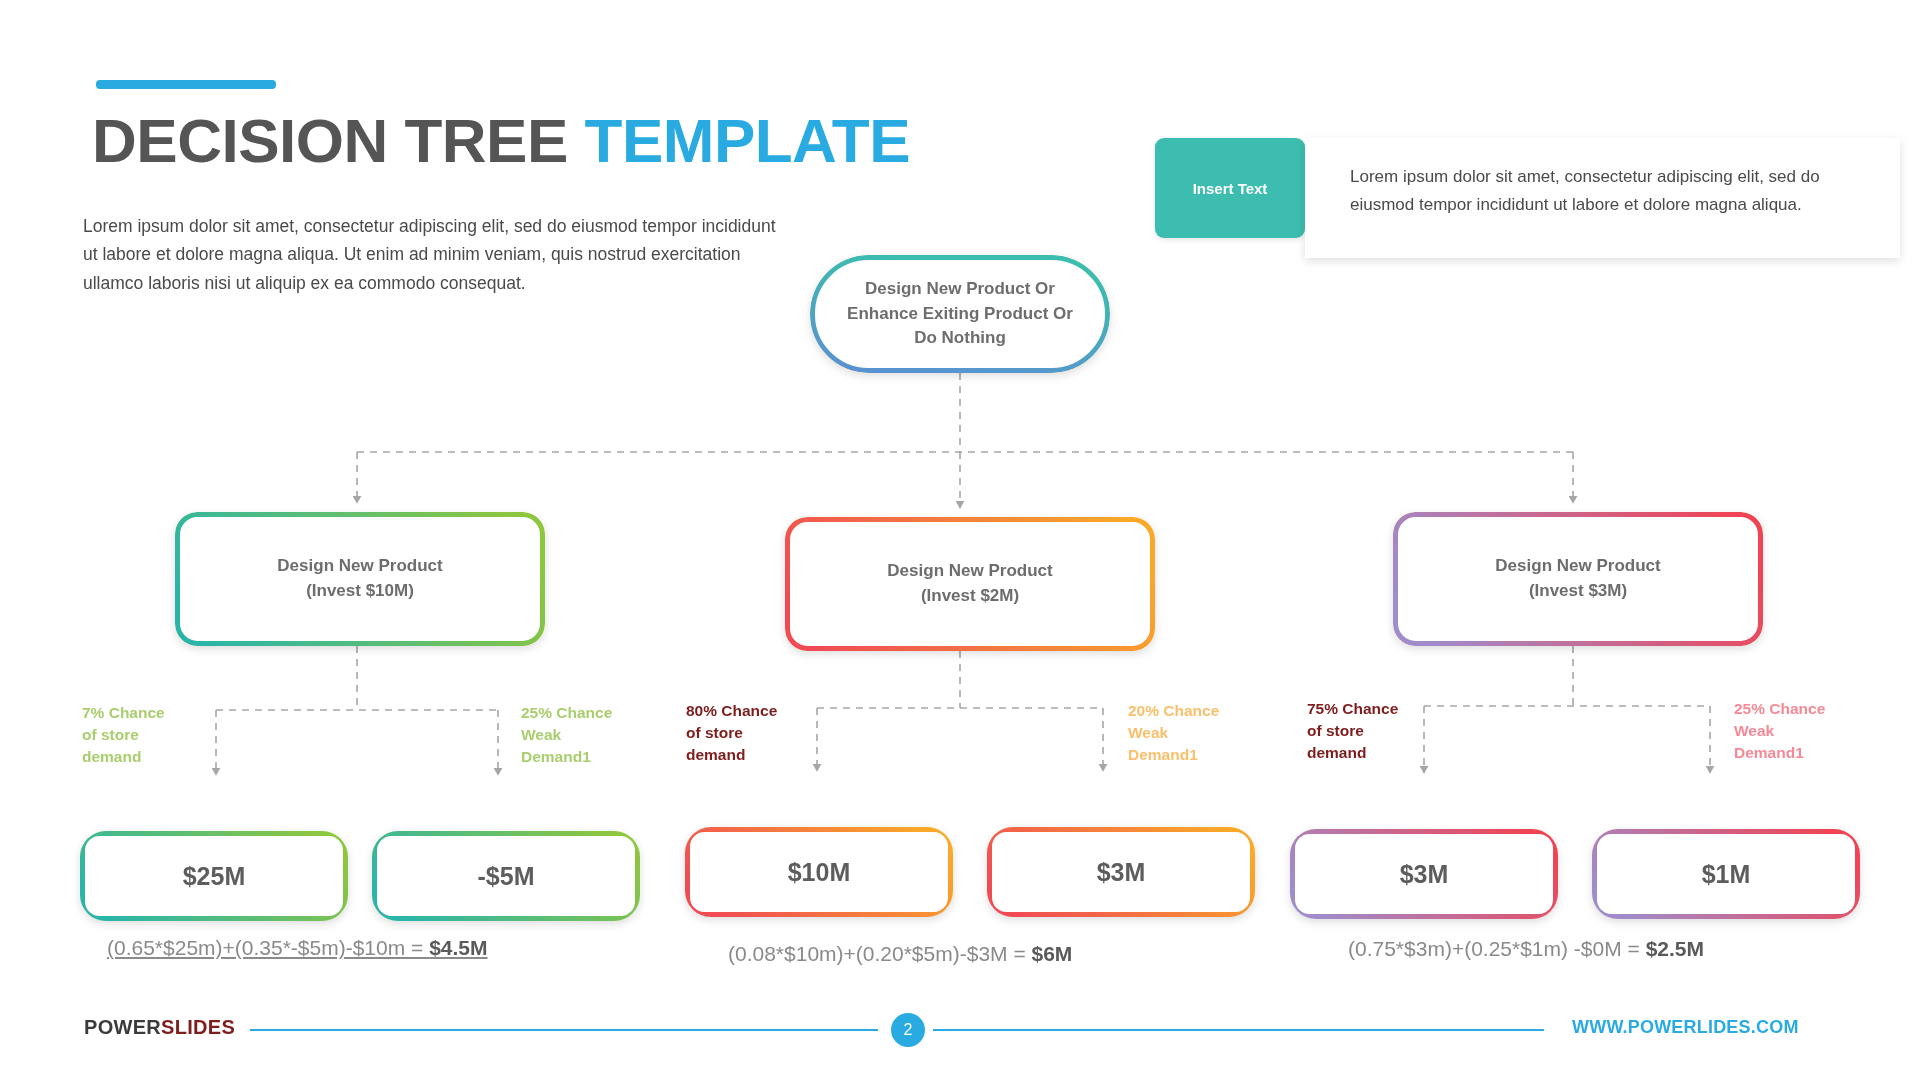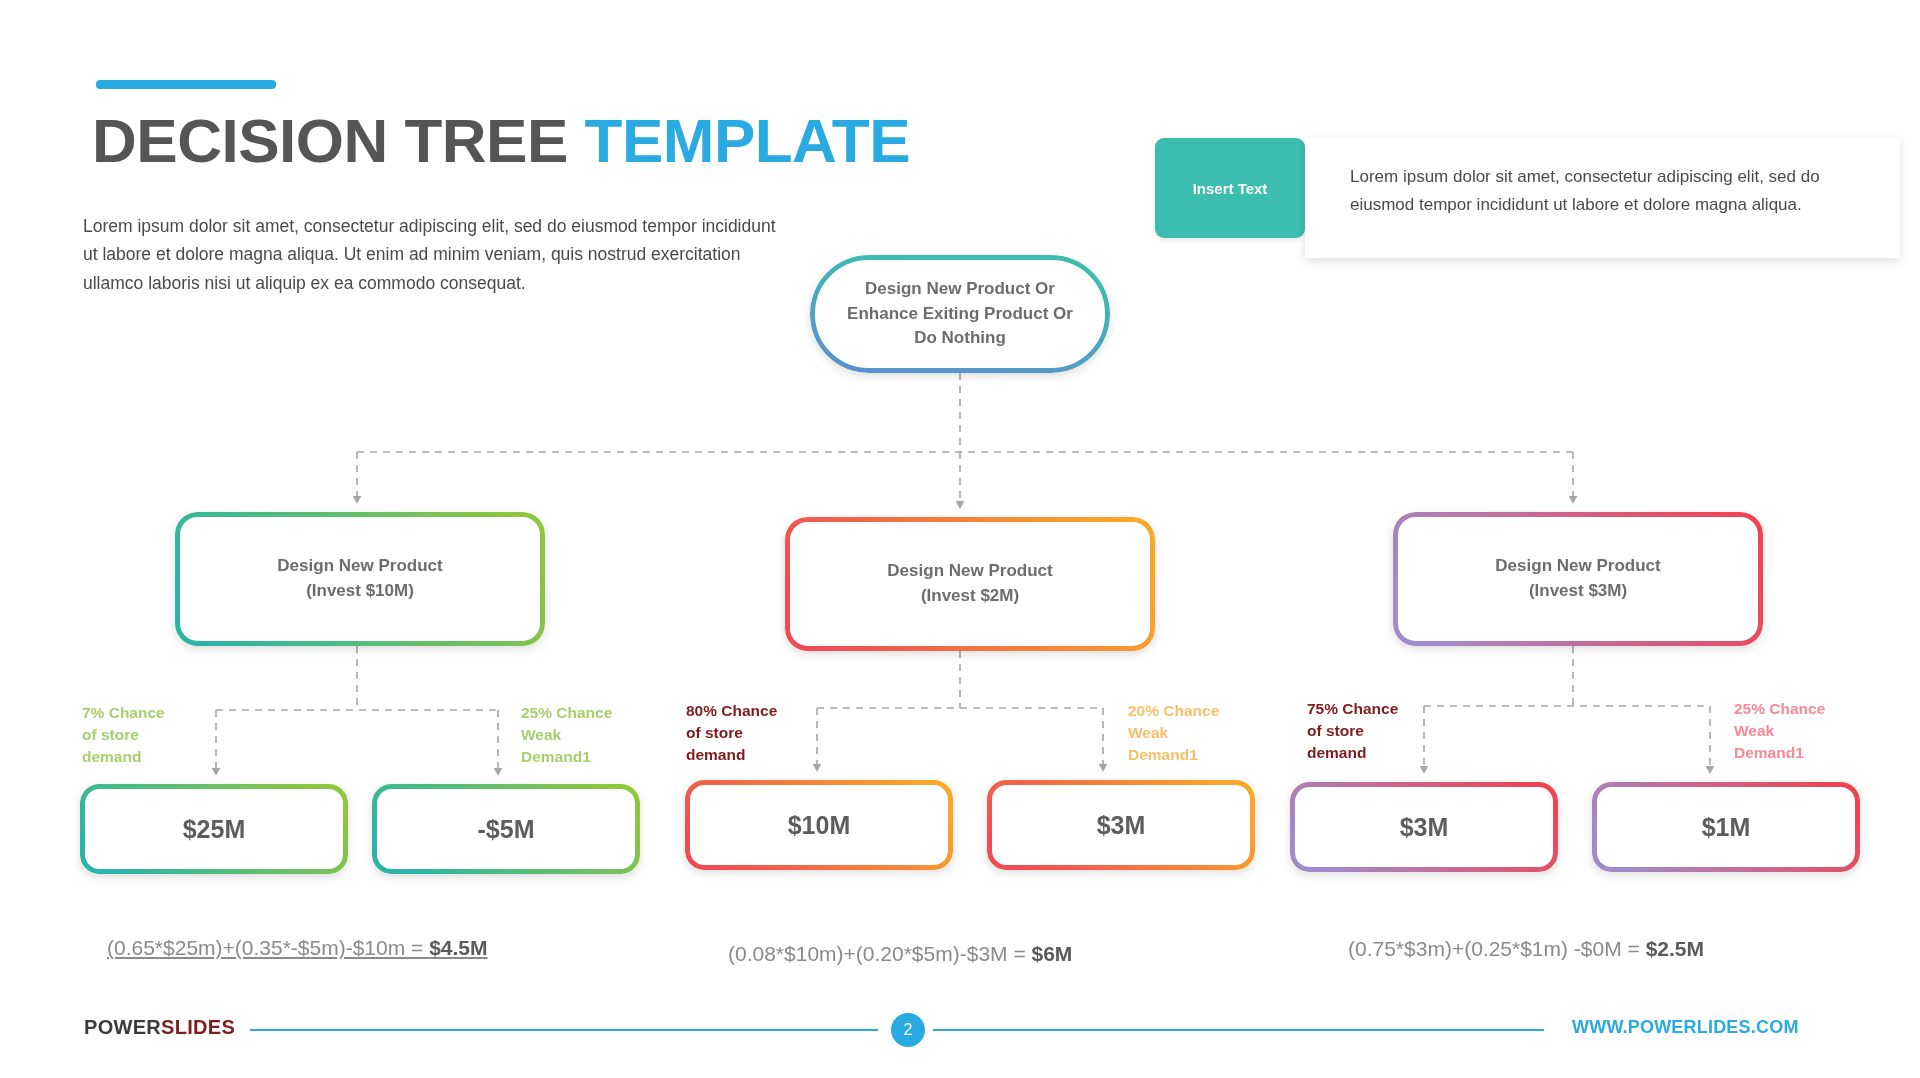--- a/index.html
+++ b/index.html
@@ -90,21 +90,21 @@
   #root-node .inner { font-size:17px; }
 
   .lvl2 {
     width:370px; height:134px; border-radius:22px;
   }
   #lvl2-0 { left:175px; top:512px; }
   #lvl2-1 { left:785px; top:517px; }
   #lvl2-2 { left:1393px; top:512px; }
 
   .leaf {
-    width:268px; height:90px; border-radius:18px;
+    width:268px; height:90px; border-radius:26px;margin-top:47px;
   }
   .leaf .inner { font-size:25px; font-weight:bold; color:#5d5d5d; }
   #leaf-0 { left:80px;  top:784px; }
   #leaf-1 { left:372px; top:784px; }
   #leaf-2 { left:685px; top:780px; }
   #leaf-3 { left:987px; top:780px; }
   #leaf-4 { left:1290px; top:782px; }
   #leaf-5 { left:1592px; top:782px; }
 
   

